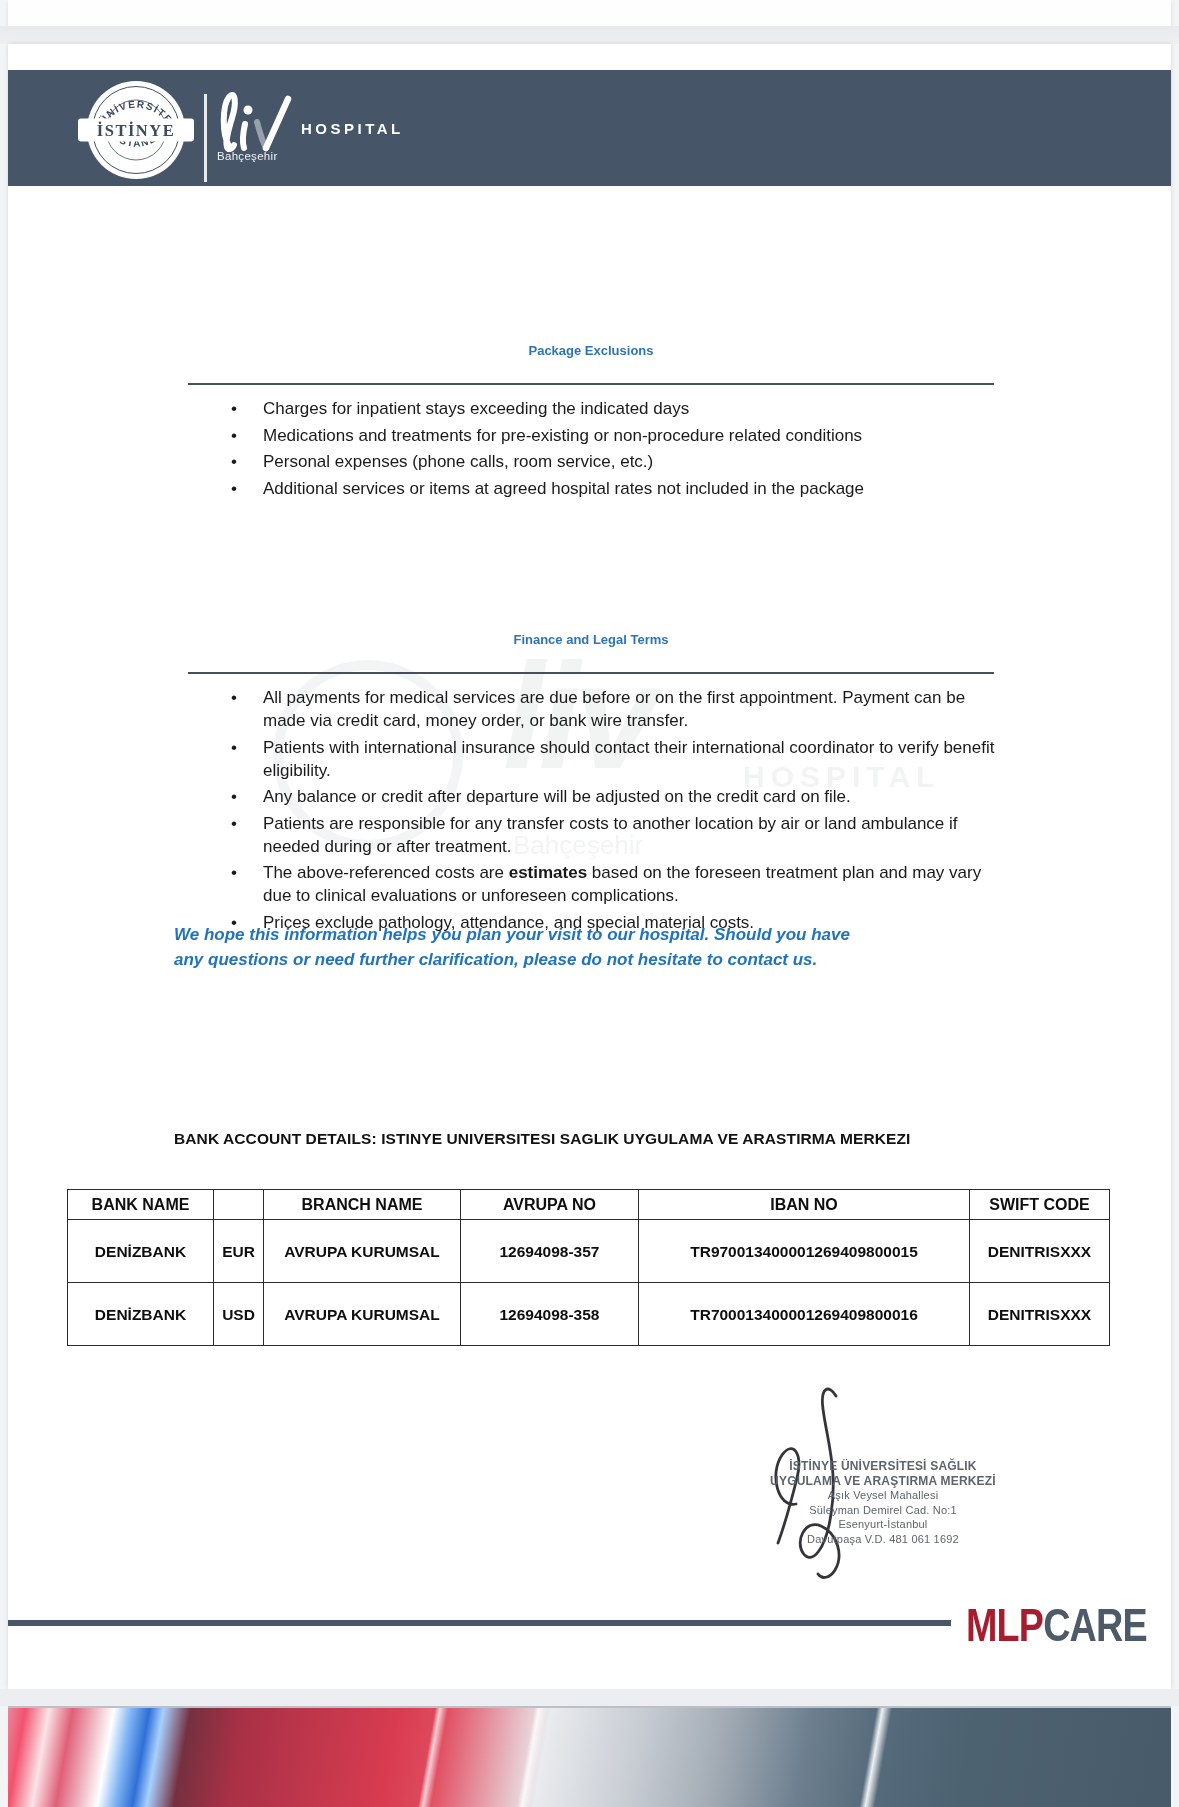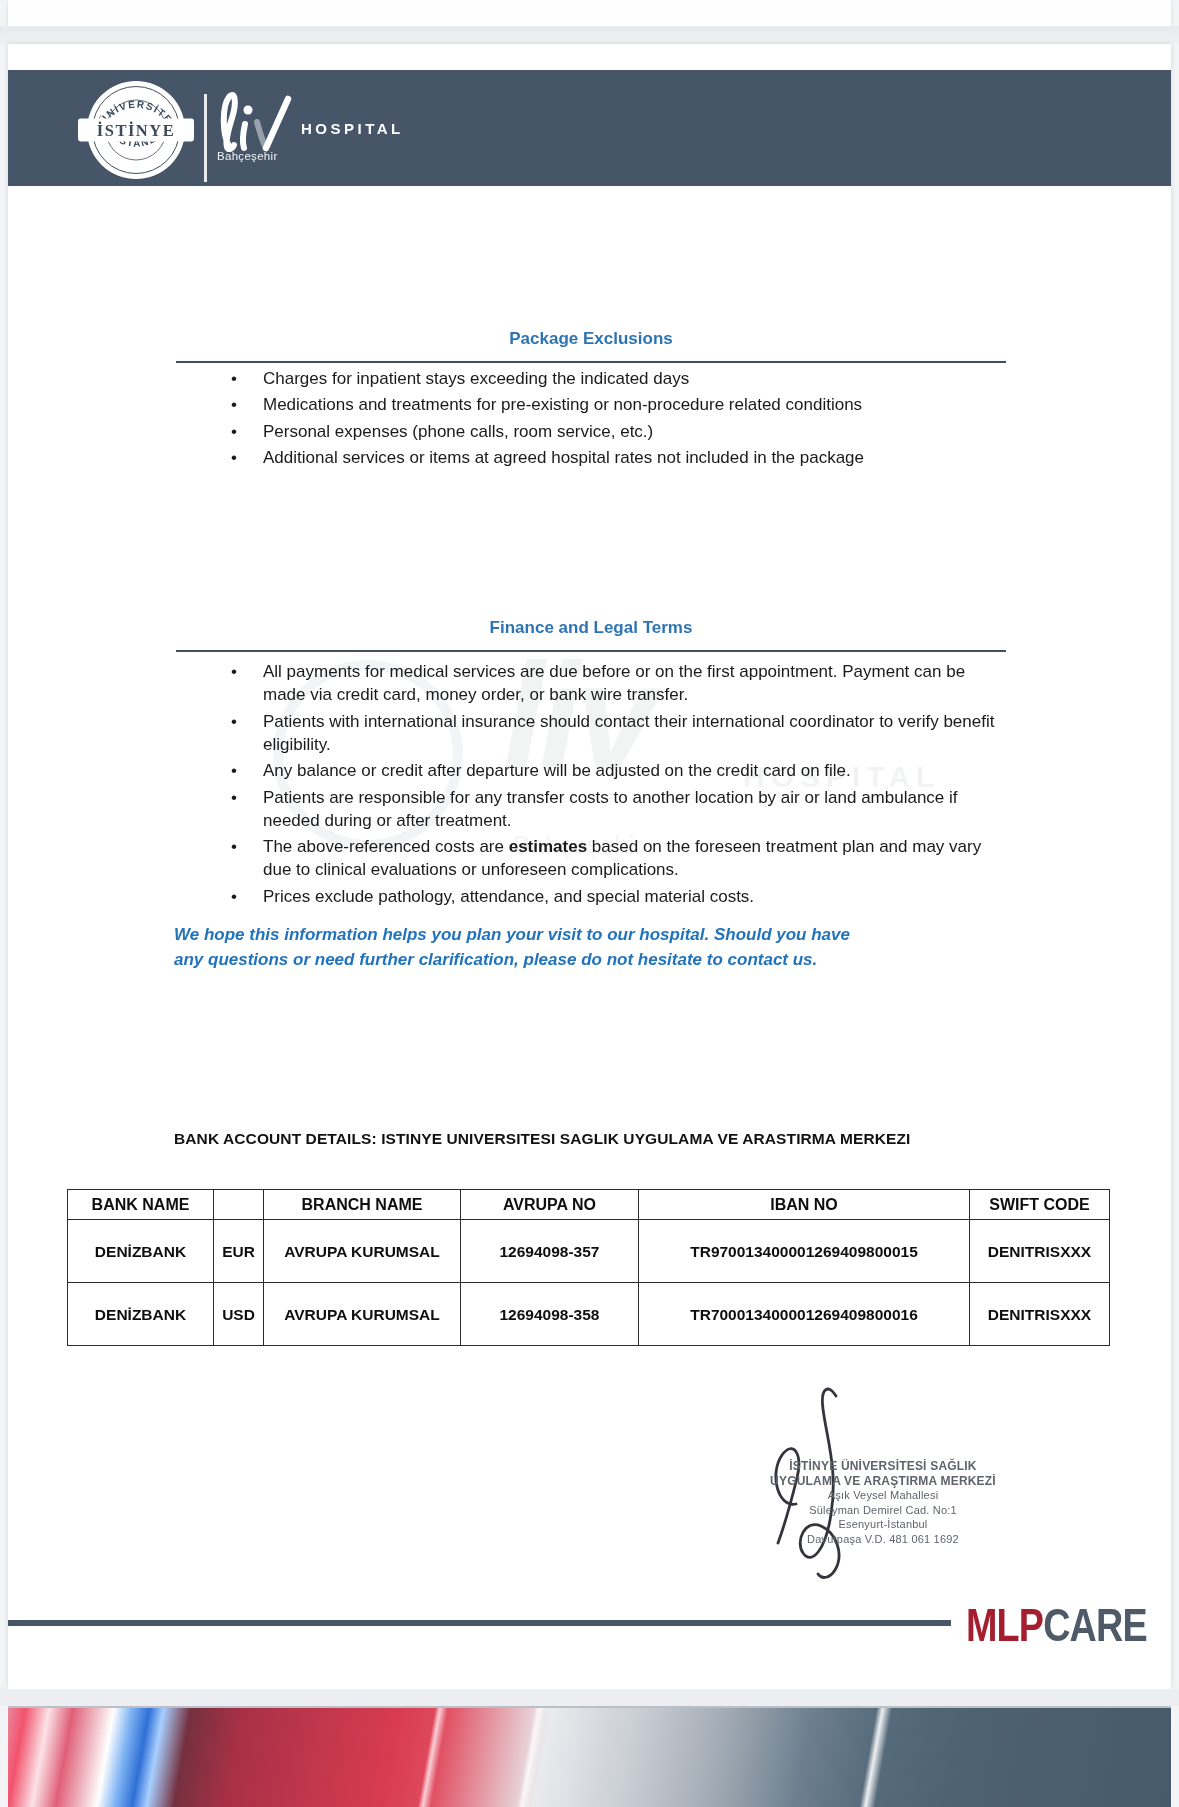--- a/index.html
+++ b/index.html
@@ -34,22 +34,22 @@
                border:10px solid #33465c; }
   .wm-liv { position:absolute; left:230px; top:-10px; font-size:150px; font-weight:bold;
             font-style:italic; letter-spacing:-6px; }
   .wm-hospital { position:absolute; left:470px; top:120px; font-size:30px; font-weight:bold; letter-spacing:6px; }
   .wm-sub { position:absolute; left:240px; top:190px; font-size:26px; }
 
   
   .section { position:absolute; left:168px; width:830px; }
   #sec-pkg { top:284px; }
   #sec-fin { top:573px; }
-  .section h2 { margin:0; padding-bottom:11px; text-align:center; color:#2E74B5;
-                font-size:17px; line-height:22px; font-weight:bold;
+  .section h2 { margin:12px; padding-bottom:21px; text-align:center; color:#2E74B5;
+                font-size:13px; line-height:22px; font-weight:bold;
                 border-bottom:2px solid #44505c; }
   .section ul { margin:0; padding:0 0 0 87px; list-style:none; }
   #sec-fin ul { margin-top:8px; }
   .section li { position:relative; margin:3.5px 0; font-size:17px; line-height:23px; color:#1a1a1a; }
   .section li::before { content:"\2022"; position:absolute; left:-32px; top:0; font-size:17px; }
   .section li b { font-weight:bold; }
 
   .closing-note { position:absolute; left:166px; top:861px; width:700px;
                   color:#2173BC; font-size:17px; line-height:25px;
                   font-weight:bold; font-style:italic; }

